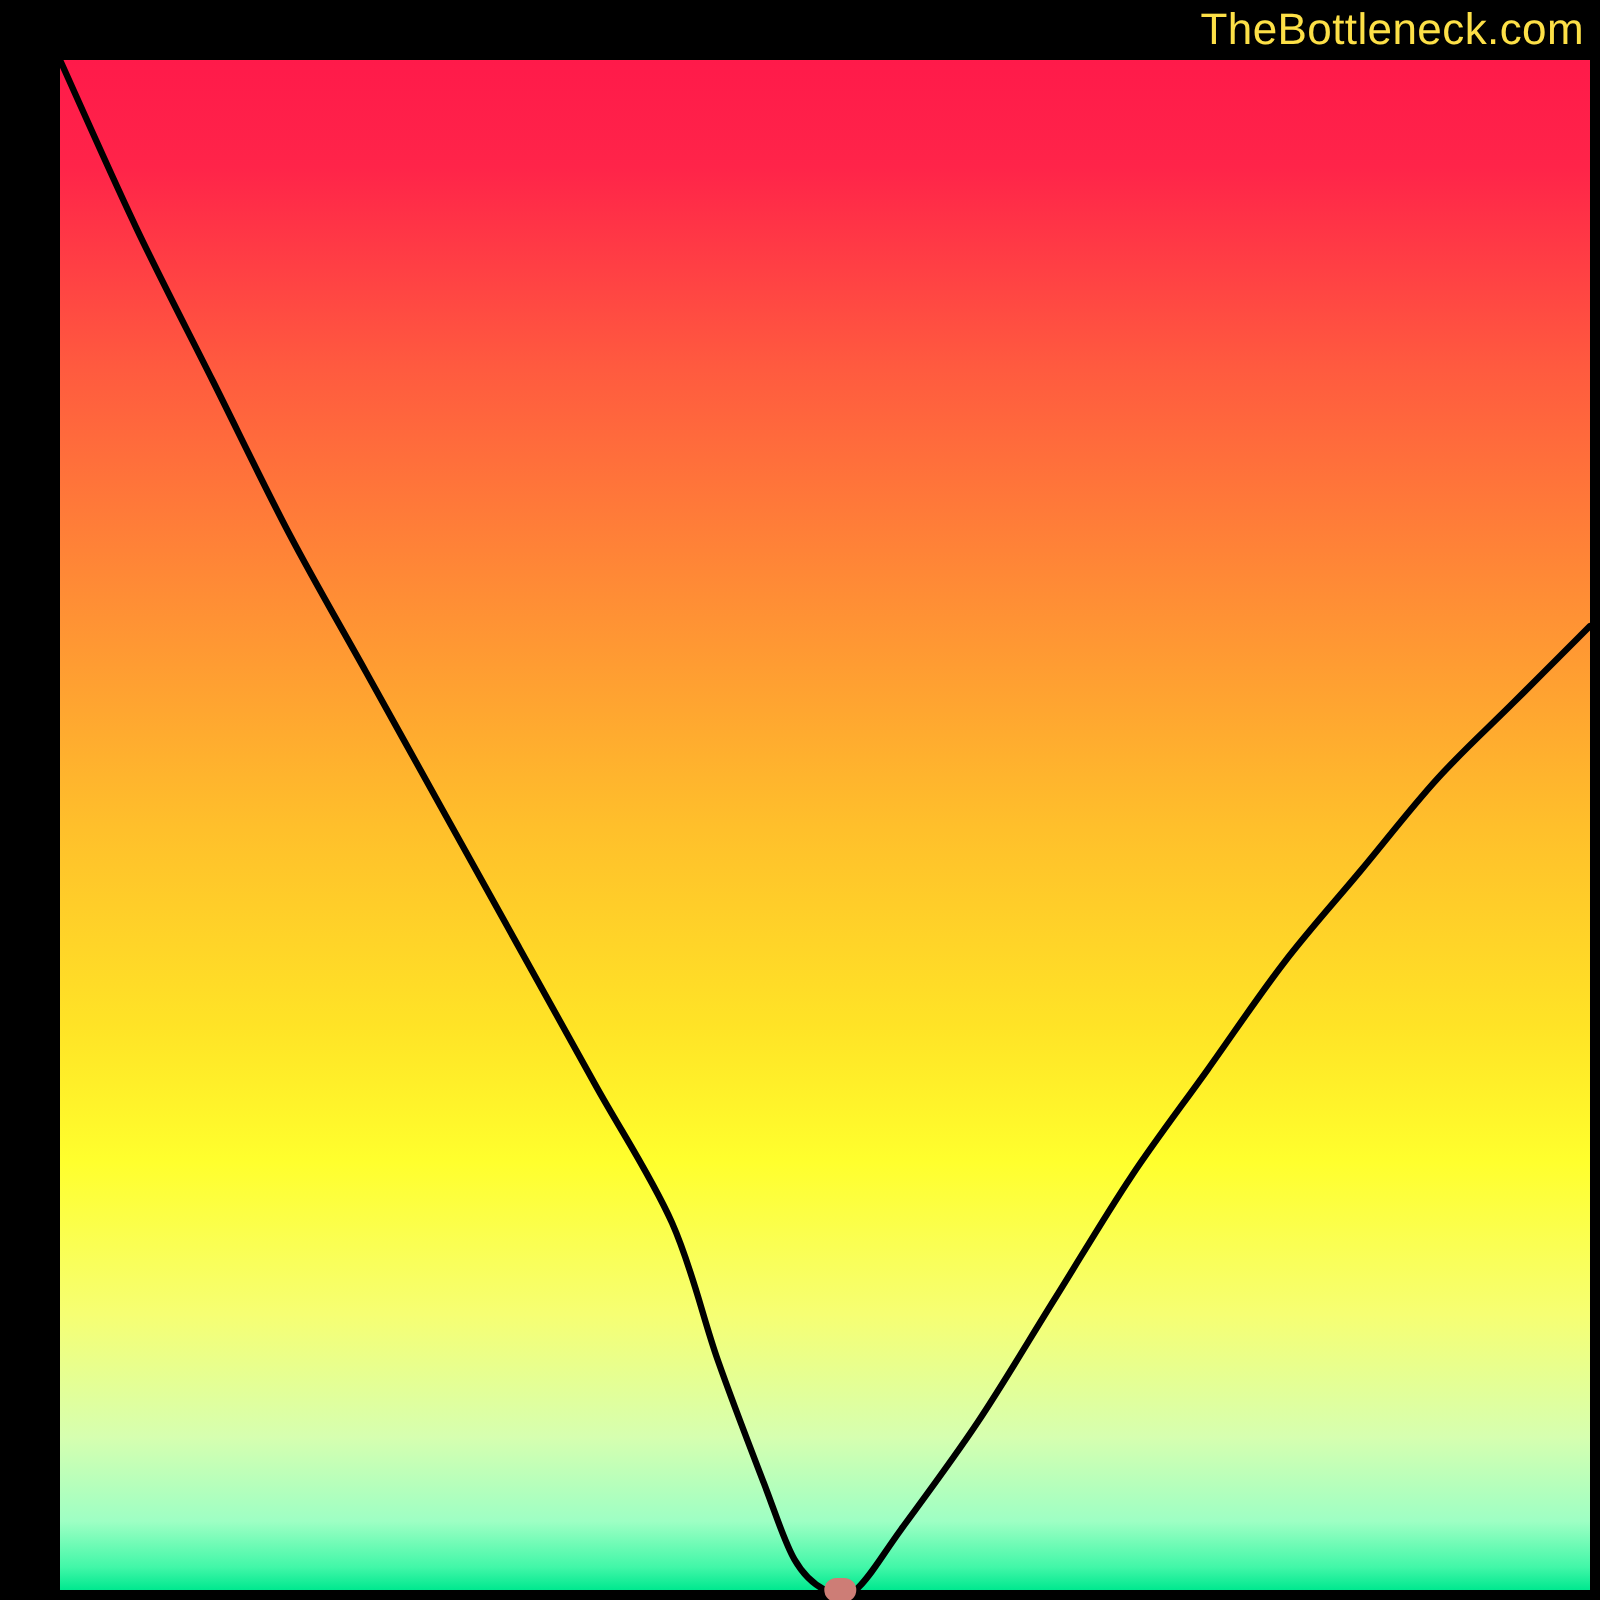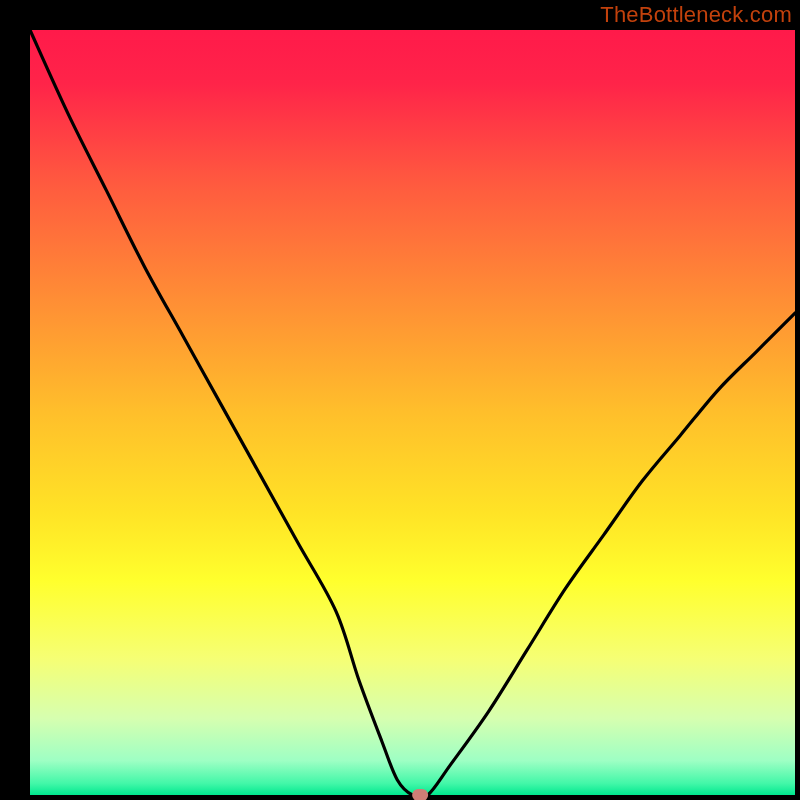--- a/index.html
+++ b/index.html
@@ -14,21 +14,21 @@
   .frame {
     position: relative;
     width: 800px;
     height: 800px;
     box-sizing: border-box;
   }
   .watermark {
     position: absolute;
     top: 2px;
     right: 8px;
-    color: #c2410c;
+    color: #fde047;
     font-size: 22px;
     font-weight: 500;
     letter-spacing: 0.2px;
     z-index: 10;
   }
   svg {
     display: block;
   }
 </style>
 </head>

